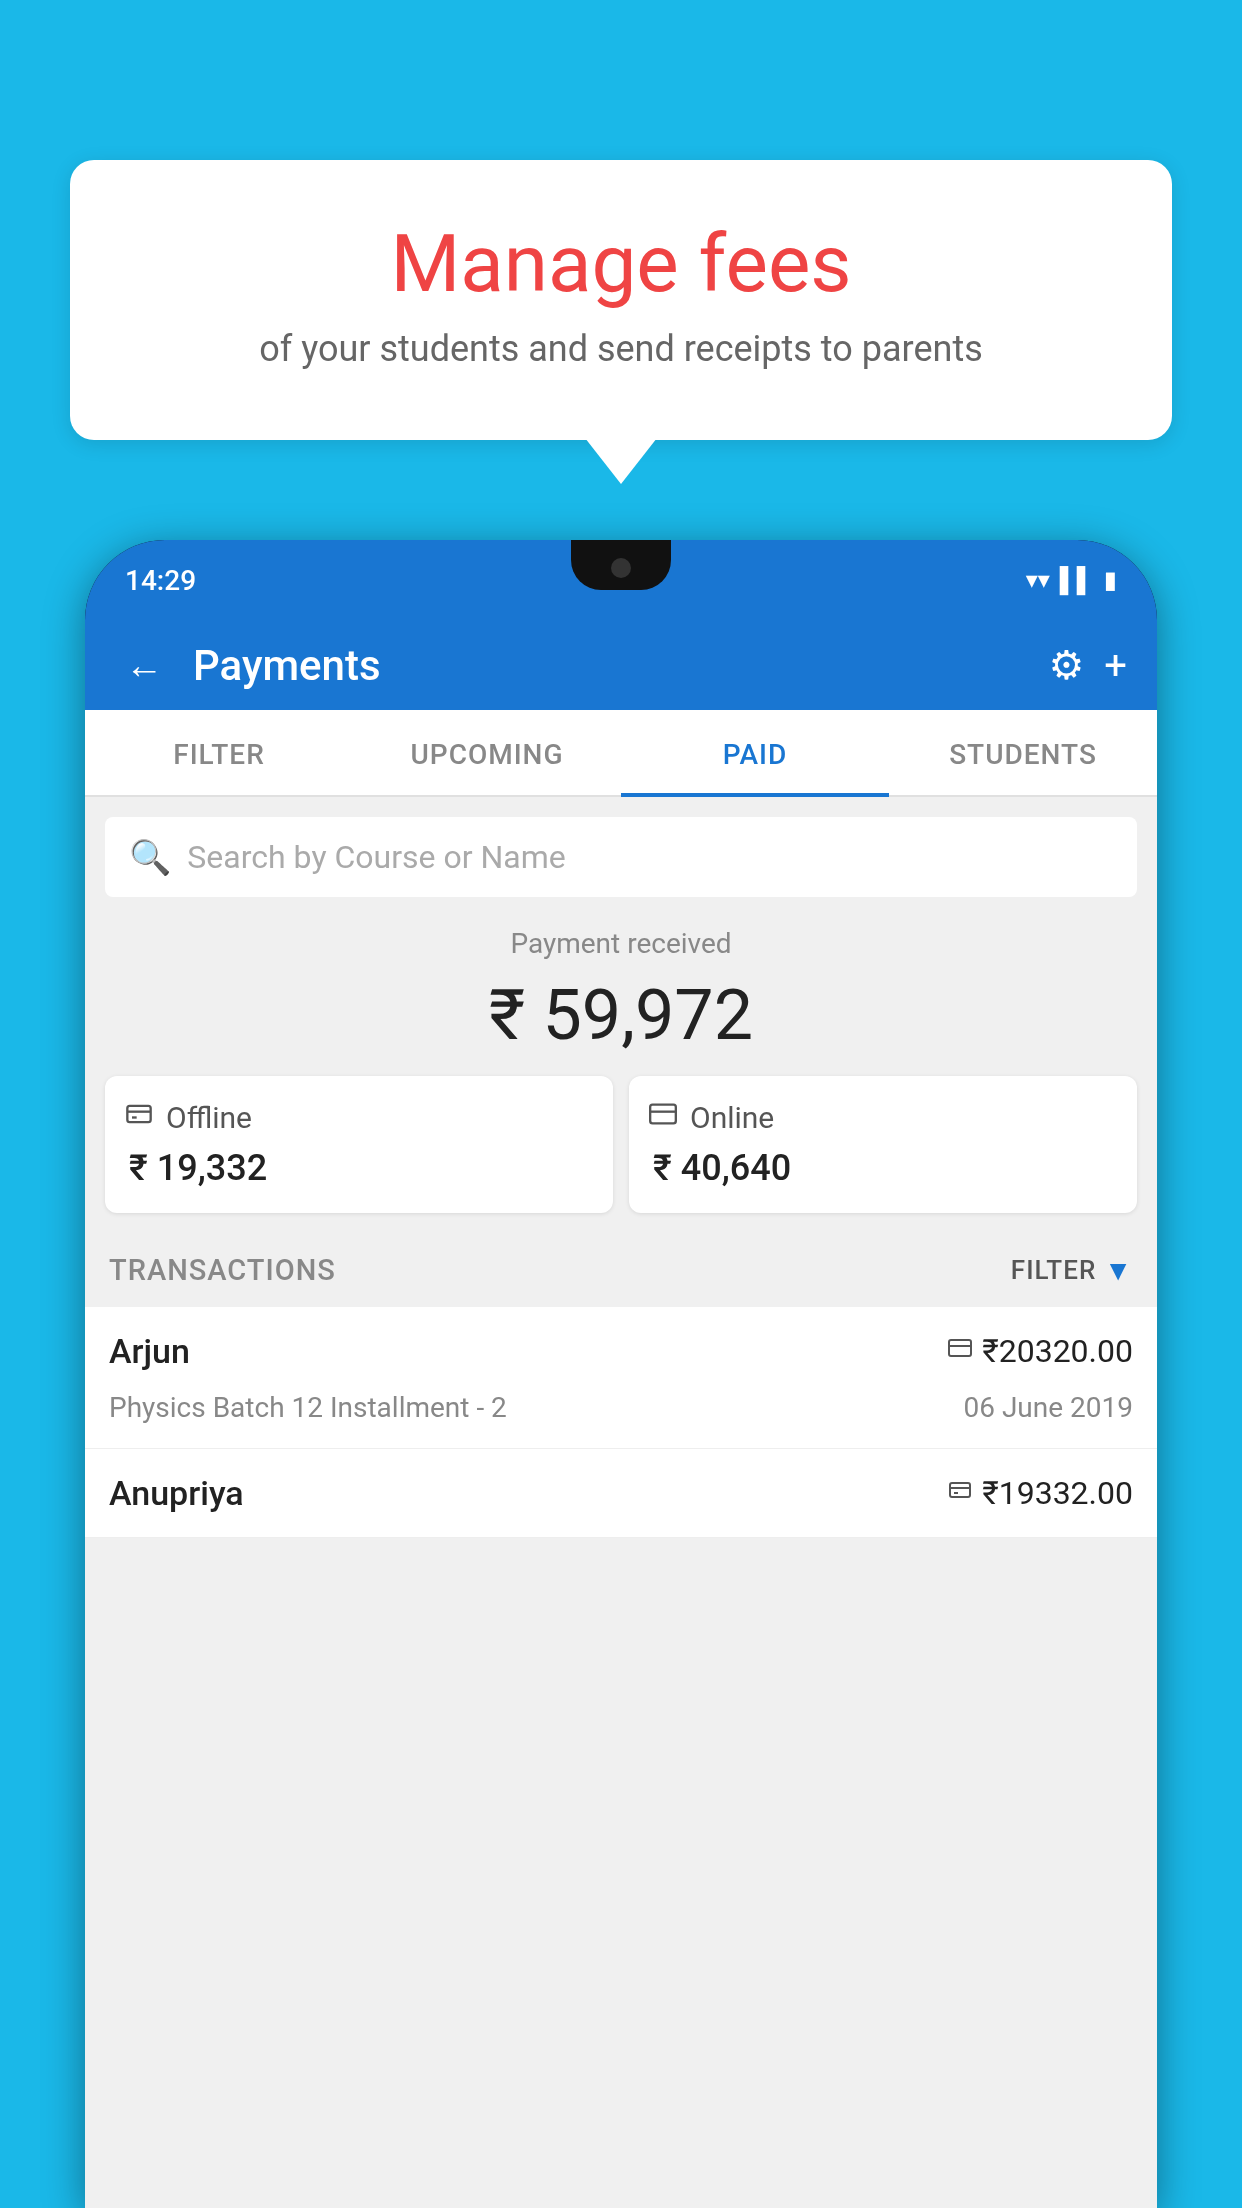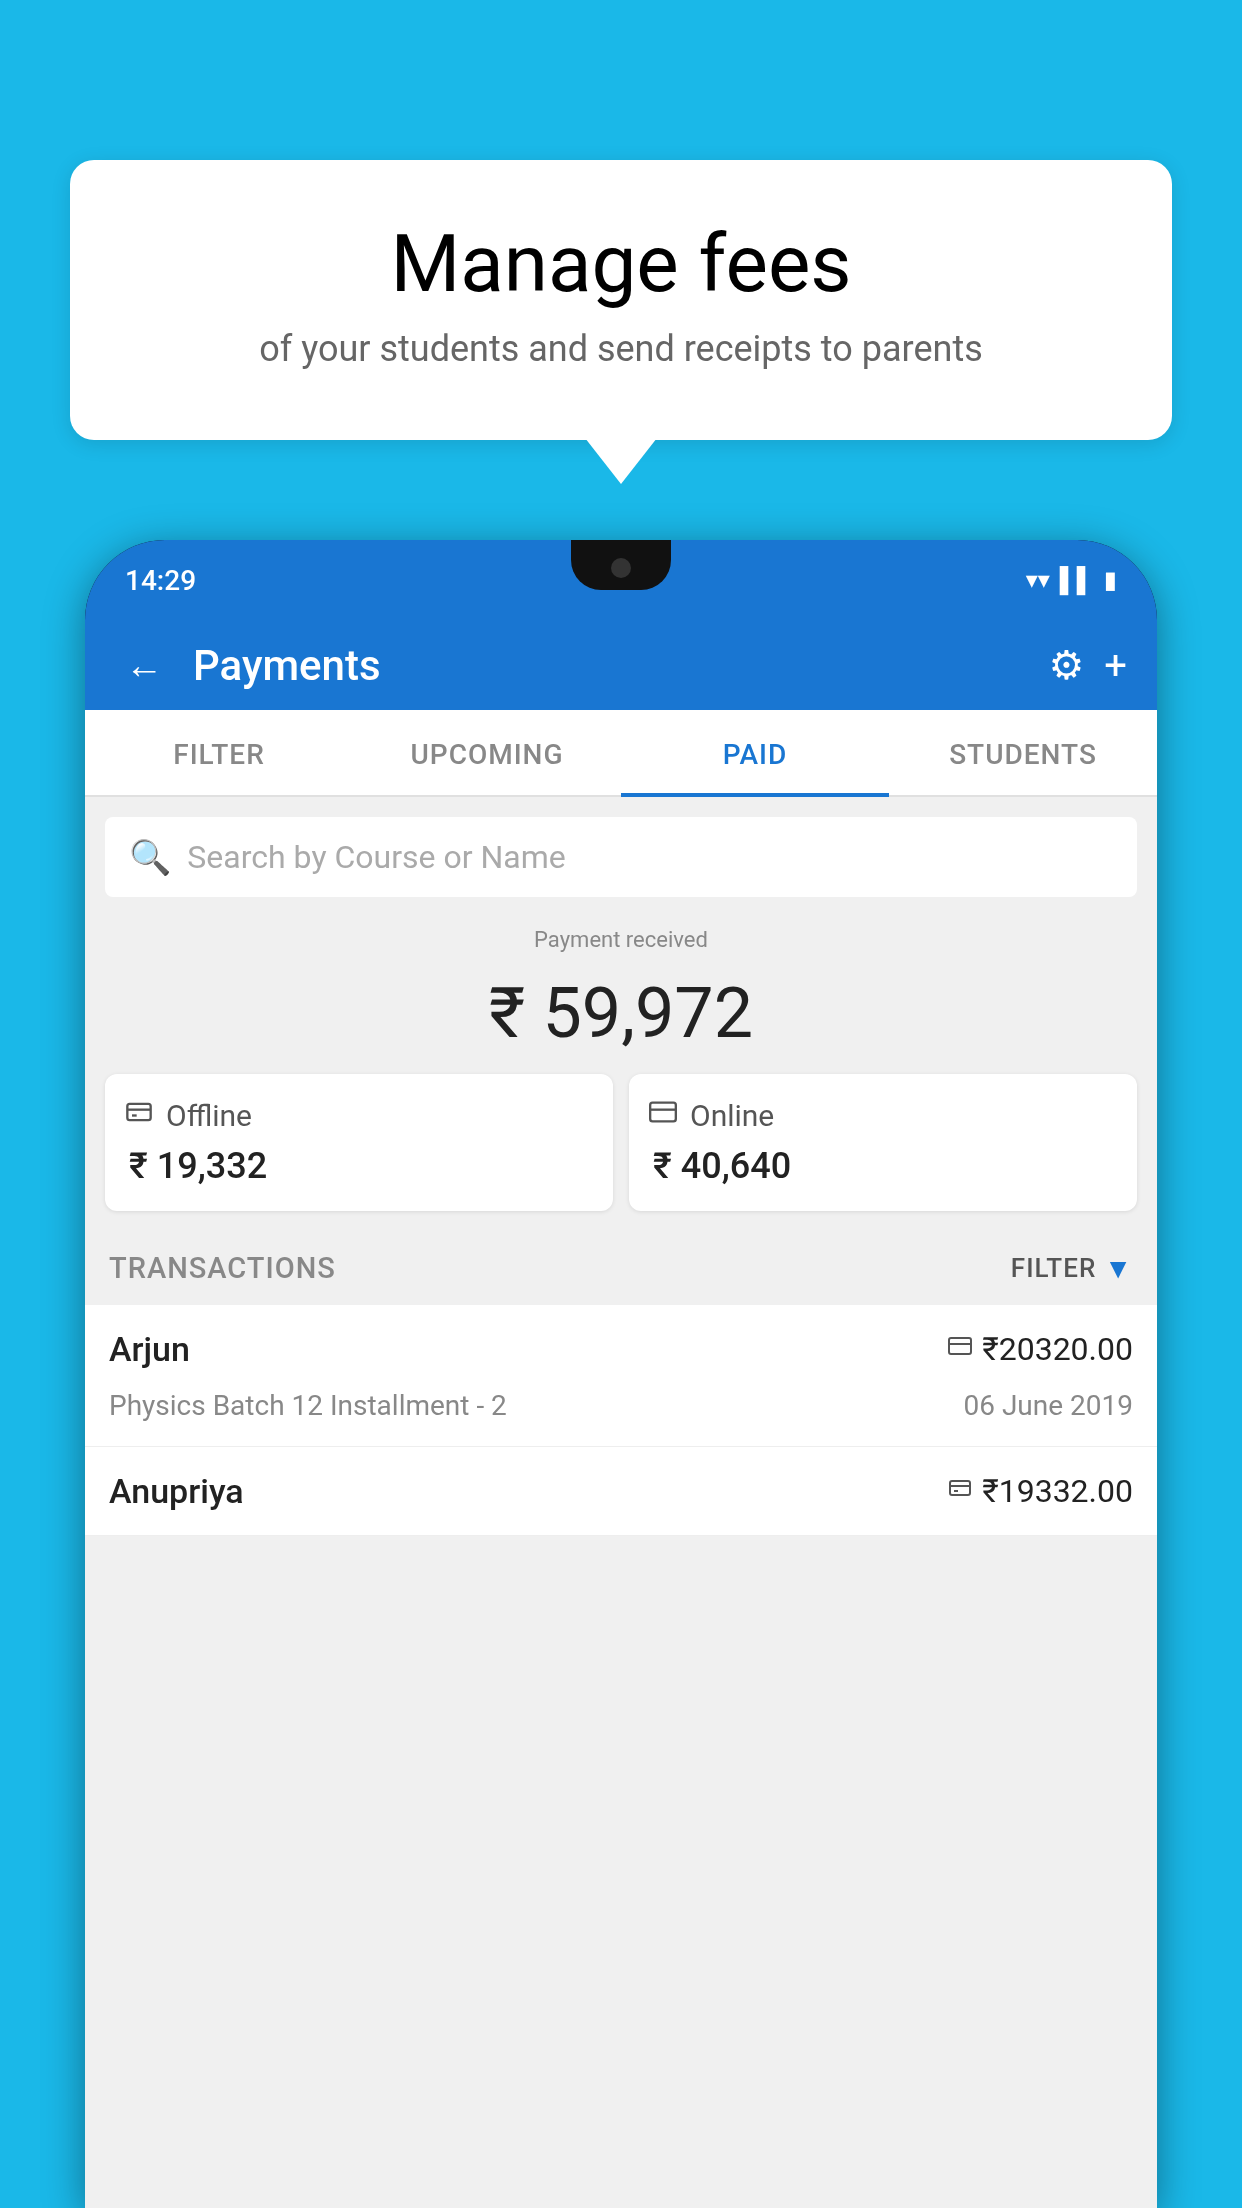--- a/index.html
+++ b/index.html
@@ -35,21 +35,21 @@
       width: 0;
       height: 0;
       border-left: 36px solid transparent;
       border-right: 36px solid transparent;
       border-top: 46px solid #fff;
     }
 
     .tooltip-title {
       font-size: 80px;
       font-weight: 400;
-      color: #000000;
+      color: #ef4444;
       line-height: 1.1;
       margin-bottom: 20px;
     }
 
     .tooltip-subtitle {
       font-size: 36px;
       color: #666;
       font-weight: 400;
     }
 
@@ -211,23 +211,23 @@
     }
 
     
     .payment-received-section {
       background: #f0f0f0;
       padding: 30px 0 20px;
       text-align: center;
     }
 
     .payment-received-label {
-      font-size: 22px;
+      font-size: 28px;
       color: #888;
-      margin-bottom: 20px;
+      margin-bottom: 14px;
     }
 
     .payment-received-amount {
       font-size: 70px;
       font-weight: 400;
       color: #222;
     }
 
     
     .payment-cards {

